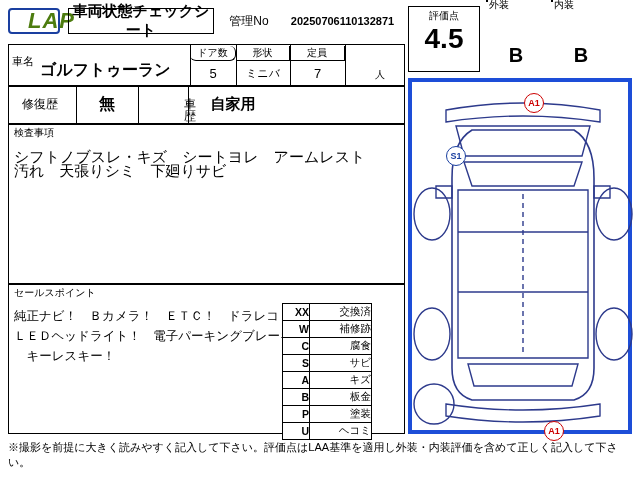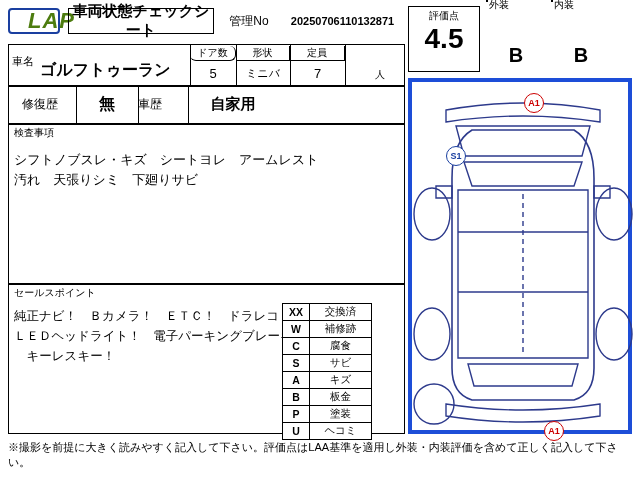--- a/index.html
+++ b/index.html
@@ -137,31 +137,31 @@
   #shape-val { left: 236px; width: 54px; font-size: 11px;}
   #seats-val { left: 290px; width: 55px; }
   #seat-unit-val { left: 345px; width: 40px; top: 68px; font-size: 10px; text-align: right;}
 
   
   #row2 { left: 8px; top: 86px; width: 397px; height: 38px; border: 1px solid #000; }
   #repair-label { left: 22px; top: 98px; width: 62px; font-size: 12px; }
   #repair-sep1 { left: 76px; top: 86px; width: 0; height: 38px; border-left: 1px solid #000;}
   #repair-value { left: 76px; top: 96px; width: 62px; font-size: 16px; font-weight: bold;}
   #repair-sep2 { left: 138px; top: 86px; width: 0; height: 38px; border-left: 1px solid #000;}
-  #history-label { left: 138px; top: 98px; width: 50px; font-size: 12px;}
+  #history-label { left: 138px; top: 98px; width: 50px; font-size: 12px; padding-left: 46px;}
   #history-sep { left: 188px; top: 86px; width: 0; height: 38px; border-left: 1px solid #000;}
   #history-value { left: 188px; top: 96px; width: 90px; font-size: 15px; font-weight: bold;}
 
   
   #row3 { left: 8px; top: 124px; width: 397px; height: 160px; border: 1px solid #000; }
   #insp-label { left: 14px; top: 128px; font-size: 10px; }
   #insp-text {
     left: 14px; top: 150px; width: 380px;
-    font-size: 13px;
-    line-height: 20px;
+    font-size: 15px;
+    line-height: 14px;
     white-space: pre-wrap;
   }
 
   
   #row4 { left: 8px; top: 284px; width: 397px; height: 150px; border: 1px solid #000; }
   #sales-label { left: 14px; top: 288px; font-size: 10px; }
   #sales-text {
     left: 14px; top: 306px; width: 380px;
     font-size: 12.5px;
     line-height: 20px;
@@ -174,21 +174,21 @@
     left: 282px; top: 303px;
     width: 90px;
     border-collapse: collapse;
     font-size: 10px;
     background: #fff;
   }
   #legend td {
     border: 1px solid #000;
     height: 16px;
     padding: 0;
-    text-align: center;
+    text-align: right;
     font-size: 10.5px;
   }
   #legend td.code { width: 26px; font-weight: bold; }
 
   
   #diagram {
     position: absolute;
     left: 408px; top: 78px;
     width: 224px; height: 356px;
     border: 4px solid #1d4ed8;

